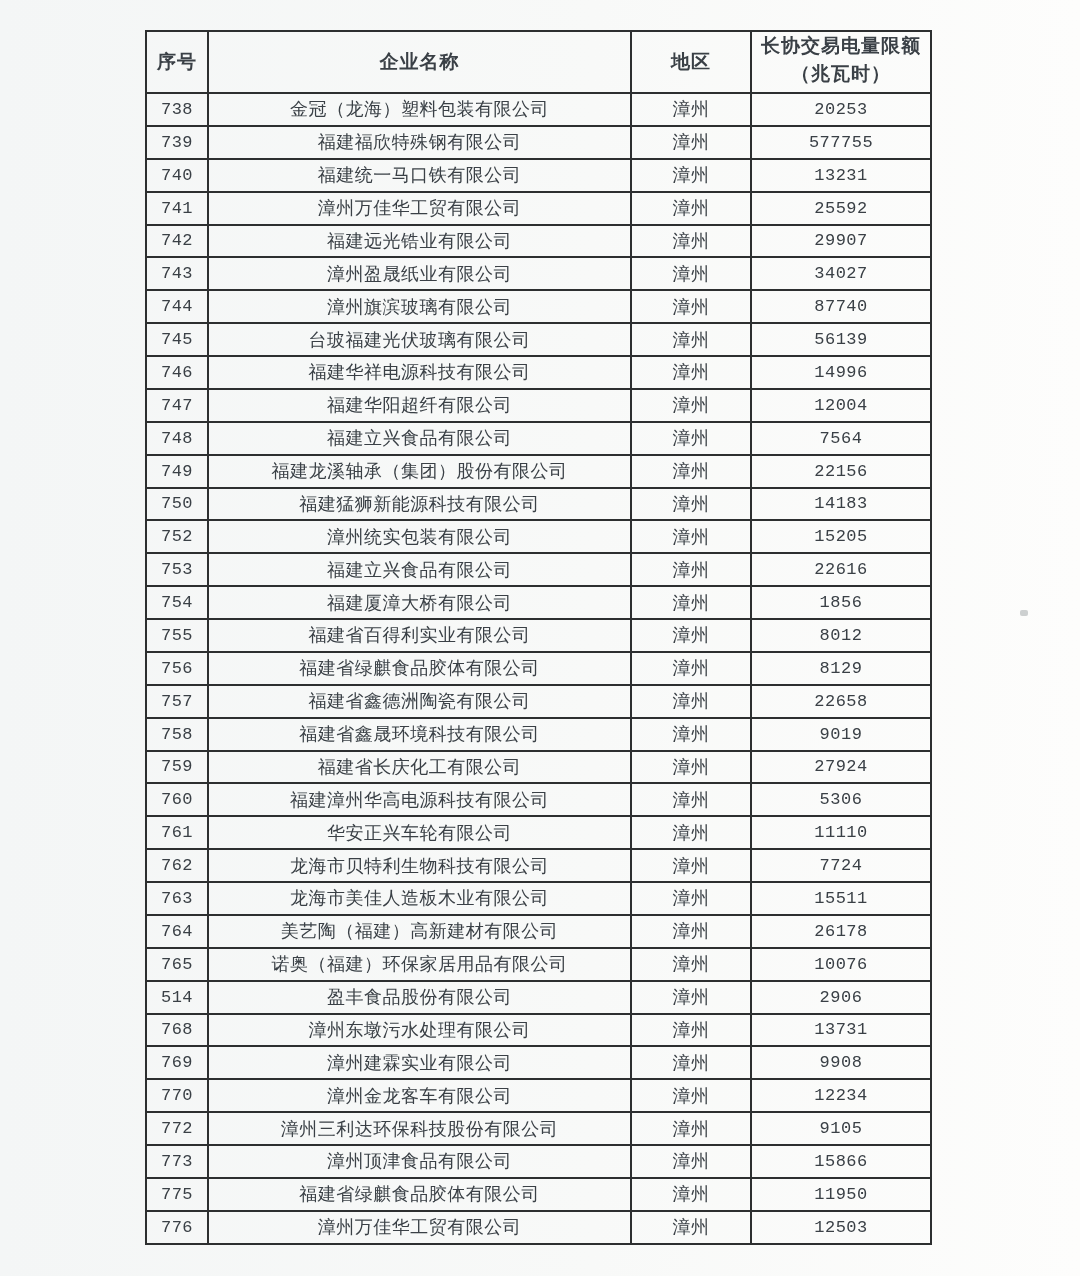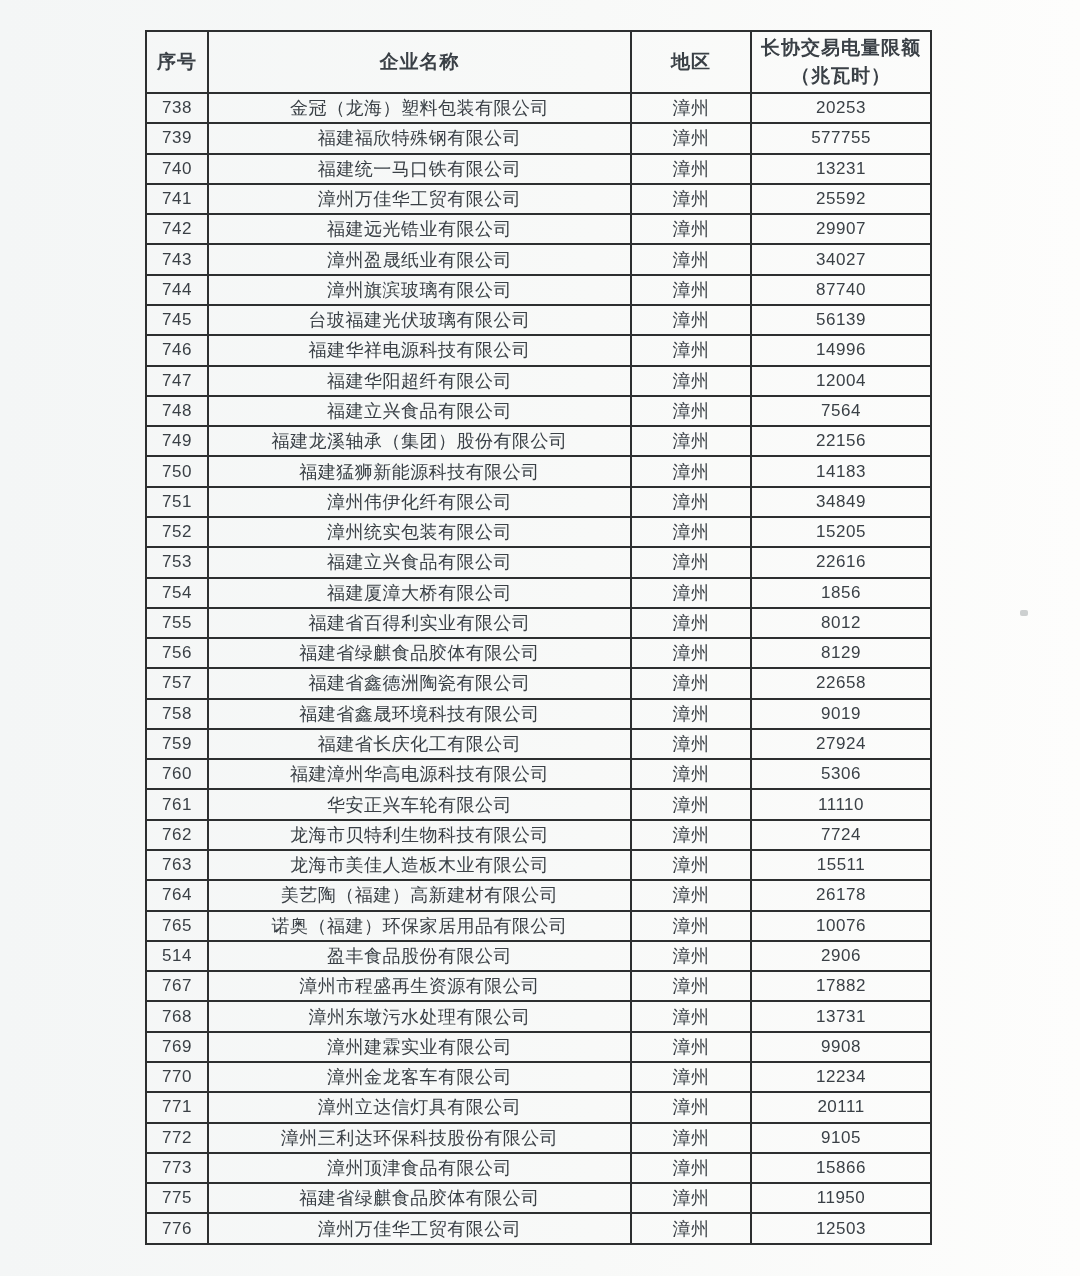--- a/index.html
+++ b/index.html
@@ -7,21 +7,21 @@
     padding: 0;
     width: 1080px;
     height: 1276px;
     overflow: hidden;
     background: linear-gradient(90deg, #f4f6f6 0%, #f8f9f8 55%, #fdfdfc 100%);
   }
   .page {
     position: relative;
     width: 932px;
     height: 1276px;
-    font-family: Liberation Sans, sans-serif;
+    font-family: Liberation Mono, monospace;
   }
   table.limit-table {
     position: absolute;
     left: 145px;
     top: 30px;
     width: 785px;
     height: 1215px;
     border-collapse: collapse;
     table-layout: fixed;
   }
@@ -156,26 +156,20 @@
           <td>漳州</td>
           <td class="num">22156</td>
         </tr>
         <tr>
           <td class="num">750</td>
           <td>福建猛狮新能源科技有限公司</td>
           <td>漳州</td>
           <td class="num">14183</td>
         </tr>
         <tr>
-          <td class="num">751</td>
-          <td>漳州伟伊化纤有限公司</td>
-          <td>漳州</td>
-          <td class="num">34849</td>
-        </tr>
-        <tr>
           <td class="num">752</td>
           <td>漳州统实包装有限公司</td>
           <td>漳州</td>
           <td class="num">15205</td>
         </tr>
         <tr>
           <td class="num">753</td>
           <td>福建立兴食品有限公司</td>
           <td>漳州</td>
           <td class="num">22616</td>
@@ -252,48 +246,36 @@
           <td>漳州</td>
           <td class="num">10076</td>
         </tr>
         <tr>
           <td class="num">514</td>
           <td>盈丰食品股份有限公司</td>
           <td>漳州</td>
           <td class="num">2906</td>
         </tr>
         <tr>
-          <td class="num">767</td>
-          <td>漳州市程盛再生资源有限公司</td>
-          <td>漳州</td>
-          <td class="num">17882</td>
-        </tr>
-        <tr>
           <td class="num">768</td>
           <td>漳州东墩污水处理有限公司</td>
           <td>漳州</td>
           <td class="num">13731</td>
         </tr>
         <tr>
           <td class="num">769</td>
           <td>漳州建霖实业有限公司</td>
           <td>漳州</td>
           <td class="num">9908</td>
         </tr>
         <tr>
           <td class="num">770</td>
           <td>漳州金龙客车有限公司</td>
           <td>漳州</td>
           <td class="num">12234</td>
-        </tr>
-        <tr>
-          <td class="num">771</td>
-          <td>漳州立达信灯具有限公司</td>
-          <td>漳州</td>
-          <td class="num">20111</td>
         </tr>
         <tr>
           <td class="num">772</td>
           <td>漳州三利达环保科技股份有限公司</td>
           <td>漳州</td>
           <td class="num">9105</td>
         </tr>
         <tr>
           <td class="num">773</td>
           <td>漳州顶津食品有限公司</td>

